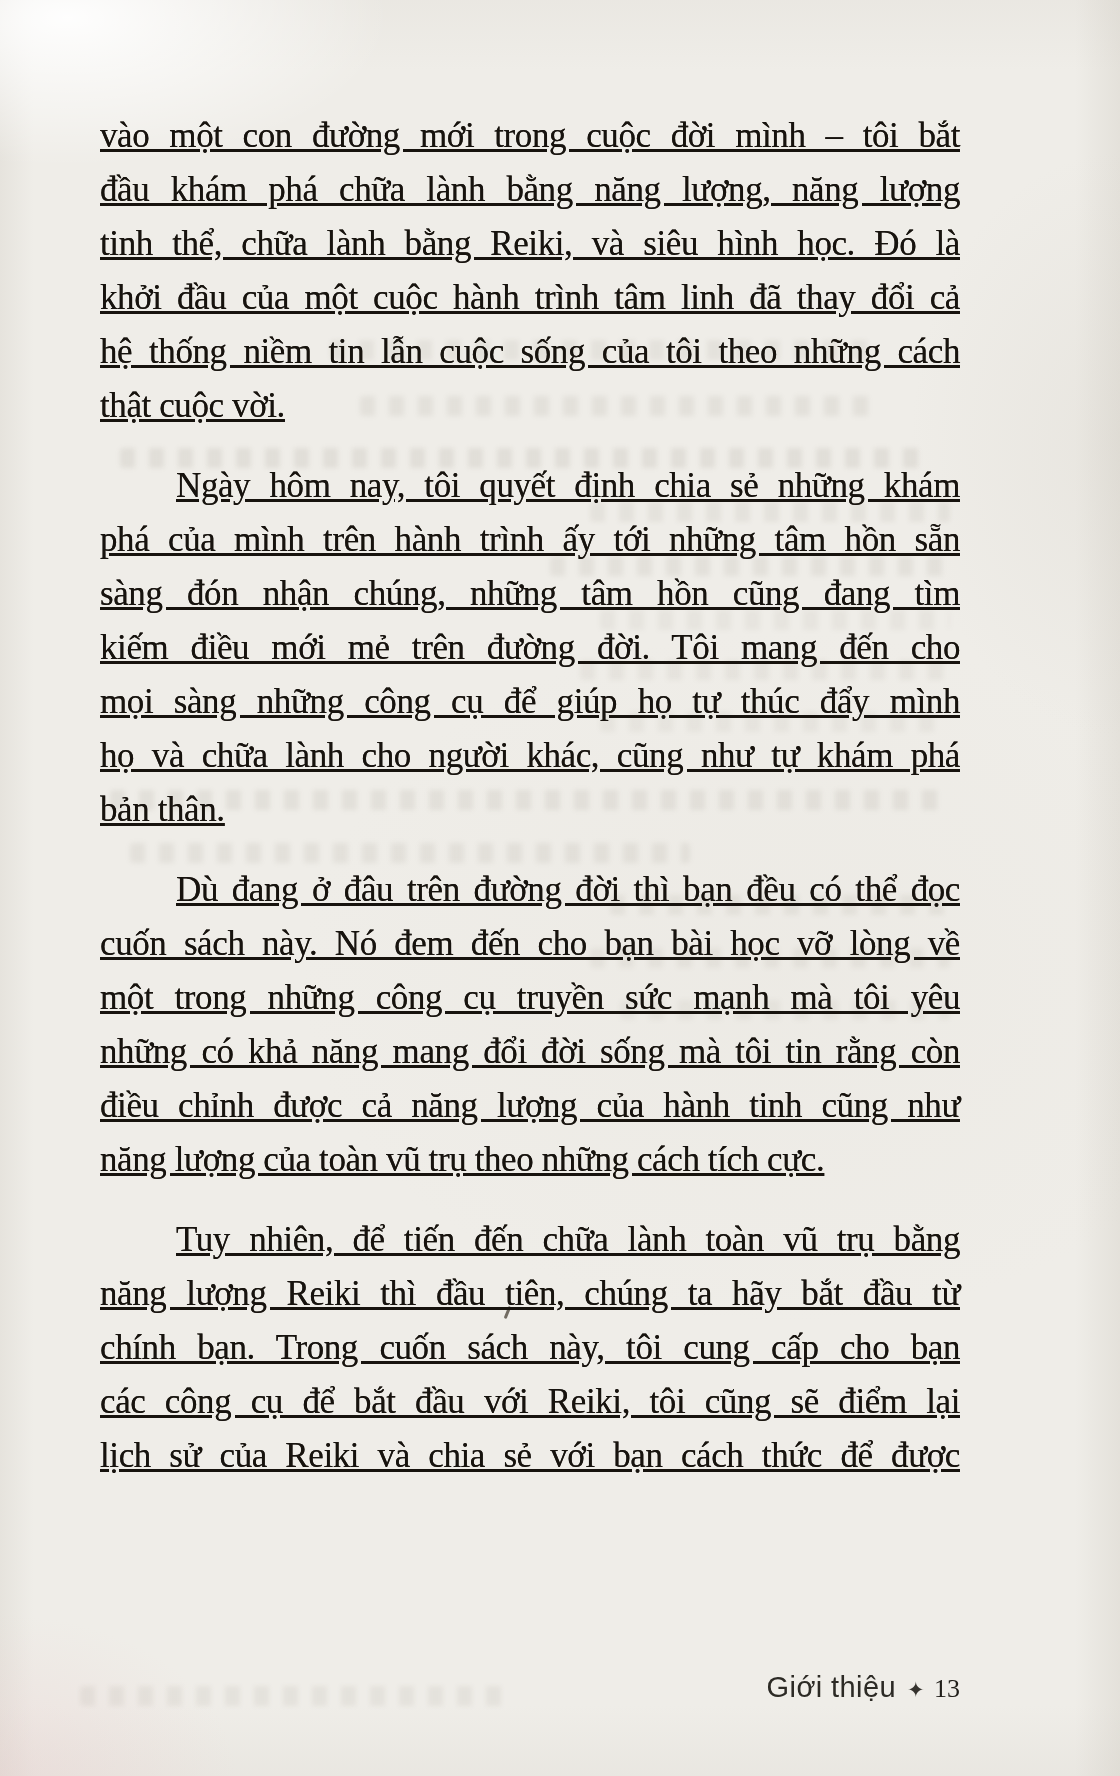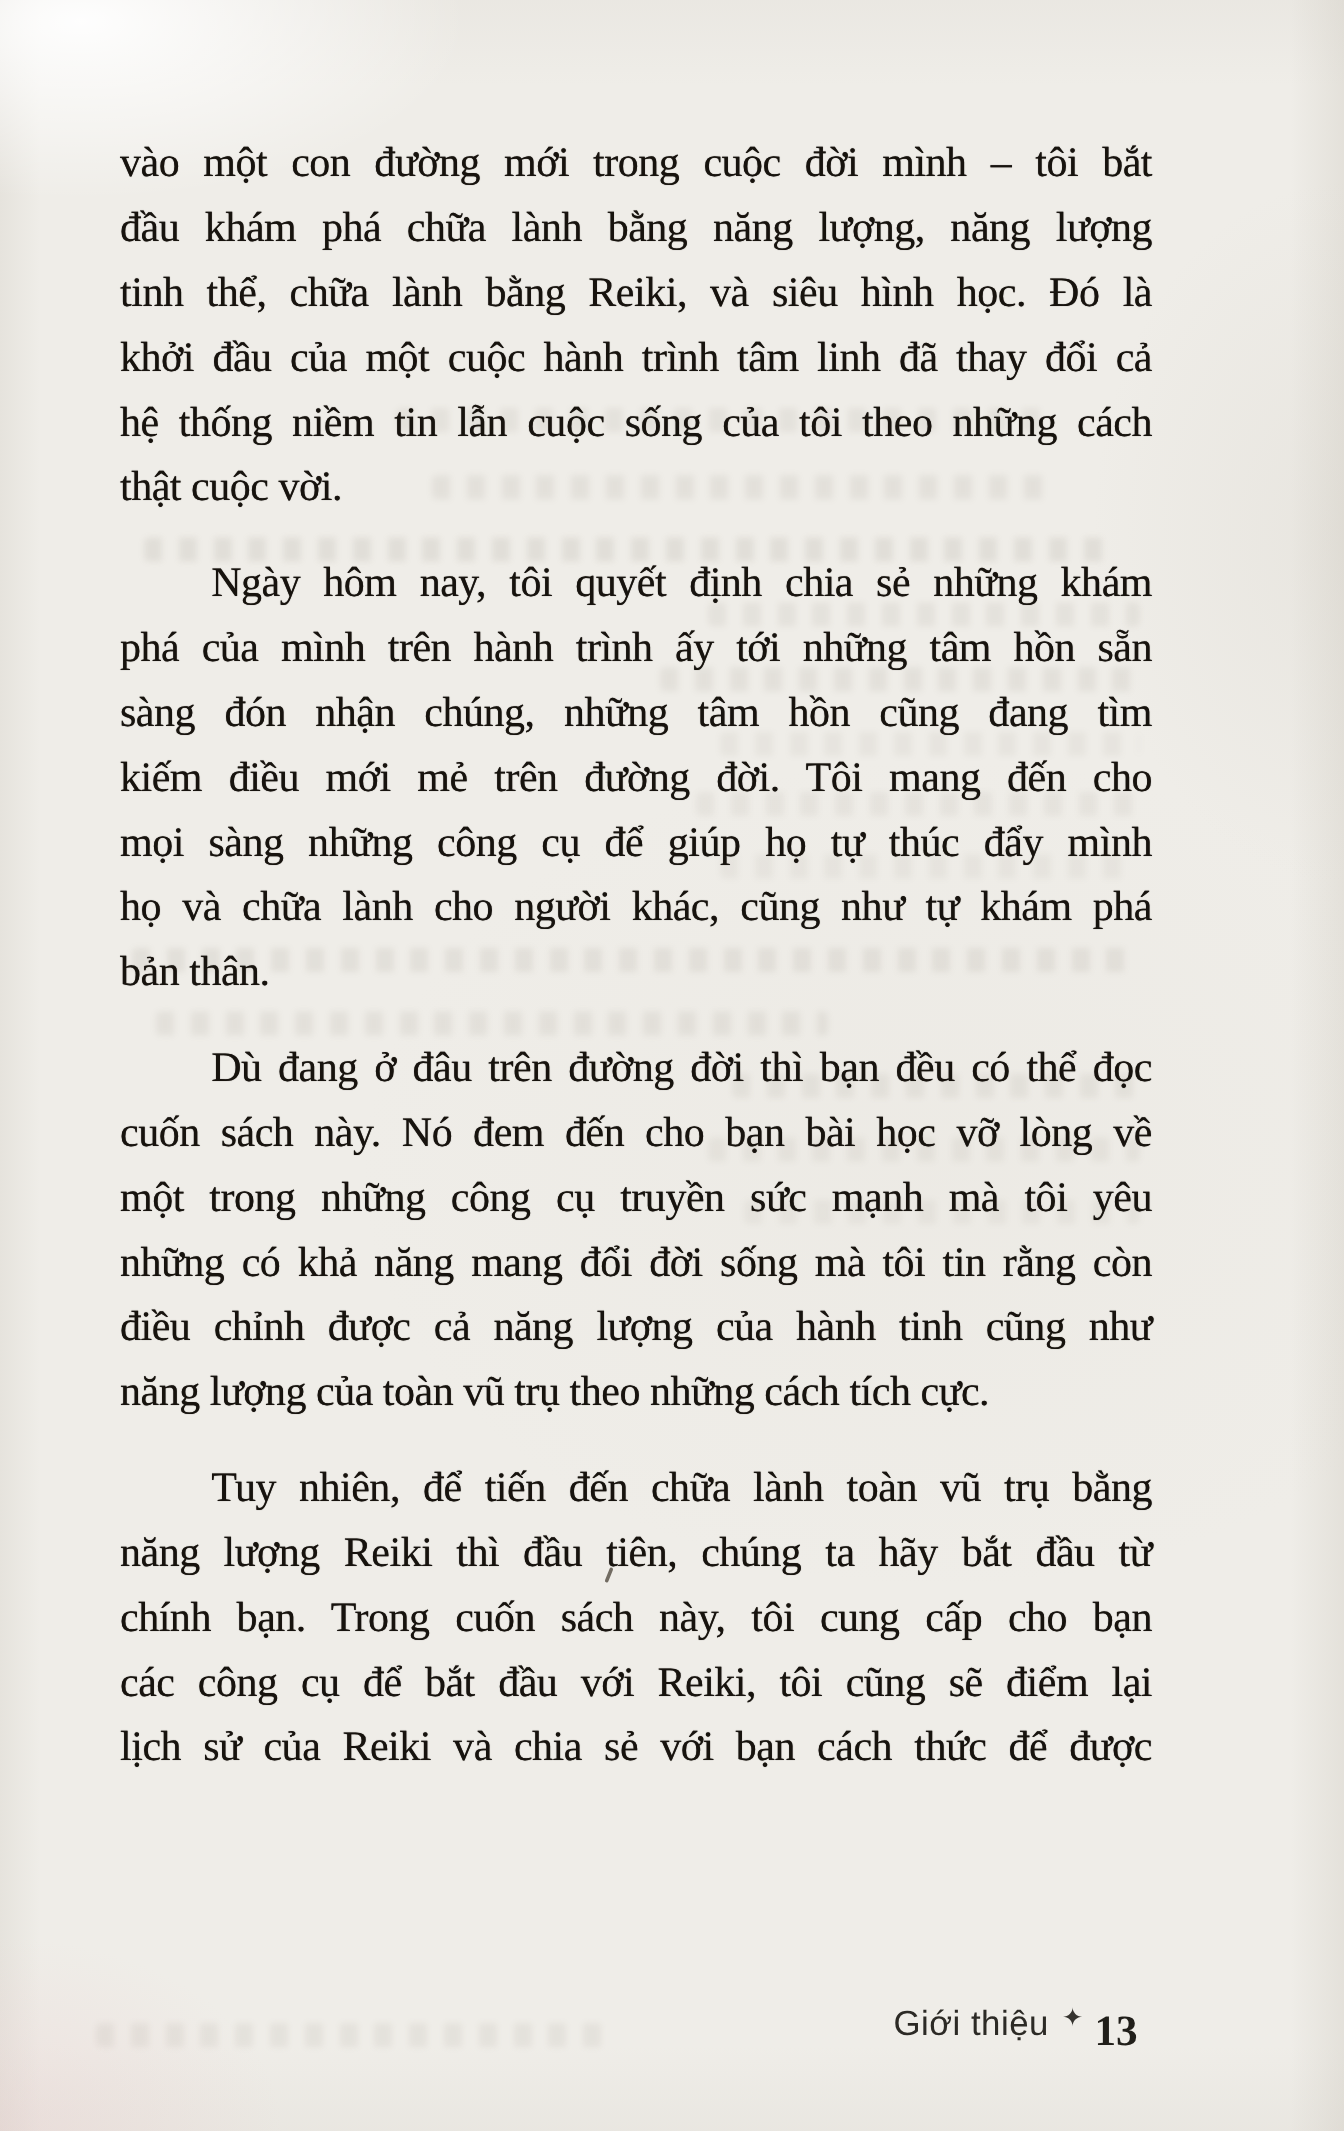--- a/index.html
+++ b/index.html
@@ -18,50 +18,50 @@
       radial-gradient(ellipse 700px 500px at 70% 55%, rgba(215,210,200,0.10), rgba(215,210,200,0) 70%),
       linear-gradient(90deg, rgba(188,182,170,0.18) 0, rgba(188,182,170,0) 3%, rgba(188,182,170,0) 96%, rgba(188,182,170,0.22) 100%),
       linear-gradient(180deg, rgba(198,193,183,0.12) 0, rgba(198,193,183,0) 4%, rgba(198,193,183,0) 96%, rgba(198,193,183,0.14) 100%);
   }
   .text-block{
     position:absolute;left:100px;top:109px;width:860px;
     font-size:35px;line-height:54px;letter-spacing:-0.4px;
     color:#17130e;
     text-shadow:0 0 0.6px rgba(23,19,14,0.85);
   }
-  .para{margin:0 0 26px 0;}
+  .para{margin:0 0 26px 0;text-decoration:underline;}
   .para:last-child{margin-bottom:0;}
   .line{text-align:justify;text-align-last:justify;white-space:normal;}
   .line.last-natural{text-align-last:auto;}
   .line.indent{padding-left:76px;}
   
   .ghost{
     position:absolute;height:20px;border-radius:4px;
     background:repeating-linear-gradient(90deg,
       rgba(134,126,112,0.22) 0 15px, rgba(134,126,112,0) 15px 29px);
     filter:blur(2.5px);
   }
   .speck{
     position:absolute;left:506px;top:1306px;width:3px;height:13px;
     background:rgba(72,64,53,0.75);transform:rotate(22deg);border-radius:2px;
   }
   .footer{
-    position:absolute;top:1671px;right:172px;
+    position:absolute;top:1671px;right:160px;
     font-family:"Liberation Sans",sans-serif;
     font-size:29px;color:#2c2a25;letter-spacing:0.4px;
-    display:flex;align-items:flex-start;
+    display:flex;align-items:flex-end;
   }
   .footer .star{
     font-family:"DejaVu Sans",sans-serif;
     font-size:21px;color:#35332e;margin:0 9px 0 11px;
     position:relative;top:-2px;
   }
   .footer .num{
     font-family:"Liberation Serif",serif;
-    font-weight:700;font-size:36px;color:#211f1a;letter-spacing:0;
+    font-weight:400;font-size:26px;color:#211f1a;letter-spacing:0;
   }
 </style>
 </head>
 <body>
 
 <div class="page">
 
   <div class="ghost" style="left:330px;top:340px;width:540px;opacity:.45"></div>
   <div class="ghost" style="left:360px;top:396px;width:520px;opacity:.5"></div>
   <div class="ghost" style="left:120px;top:448px;width:800px;opacity:.6"></div>

